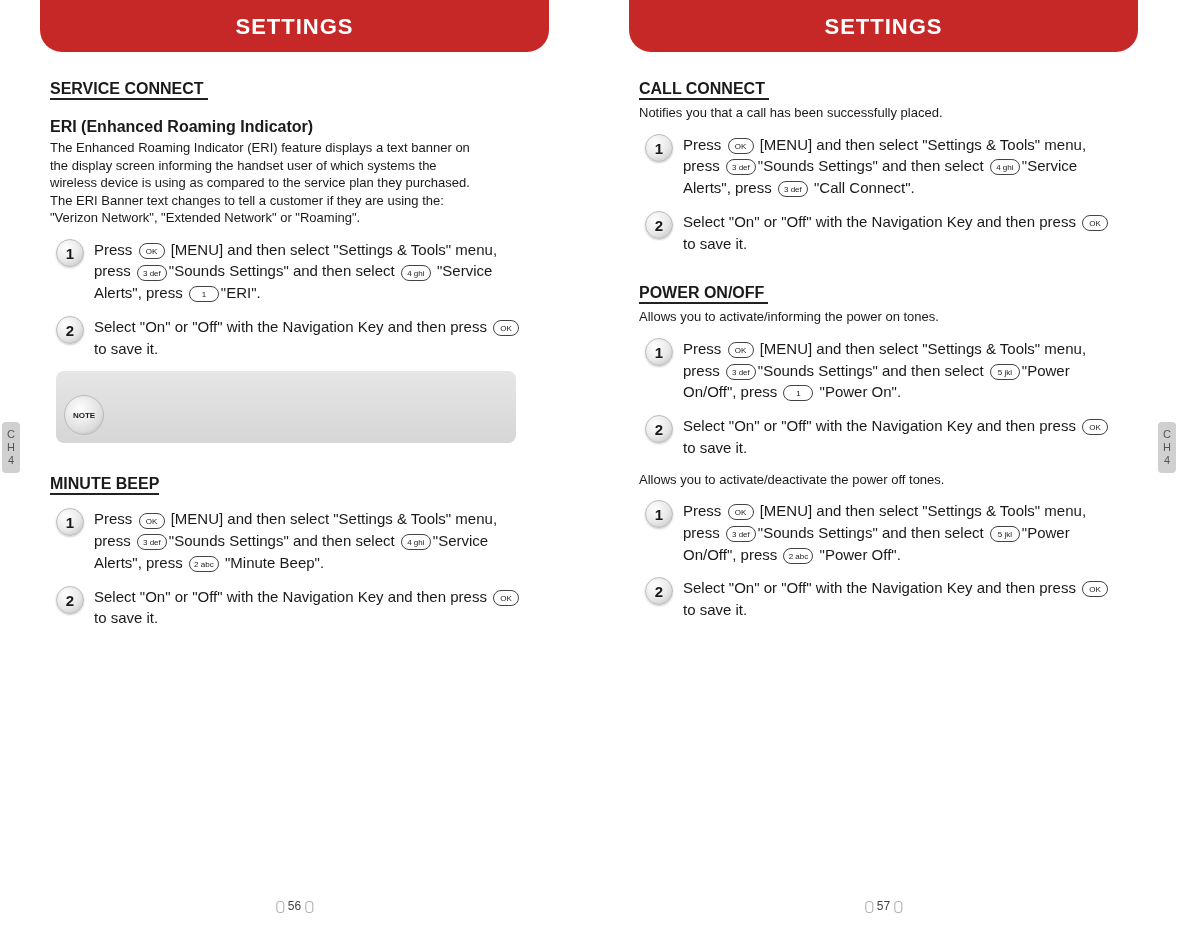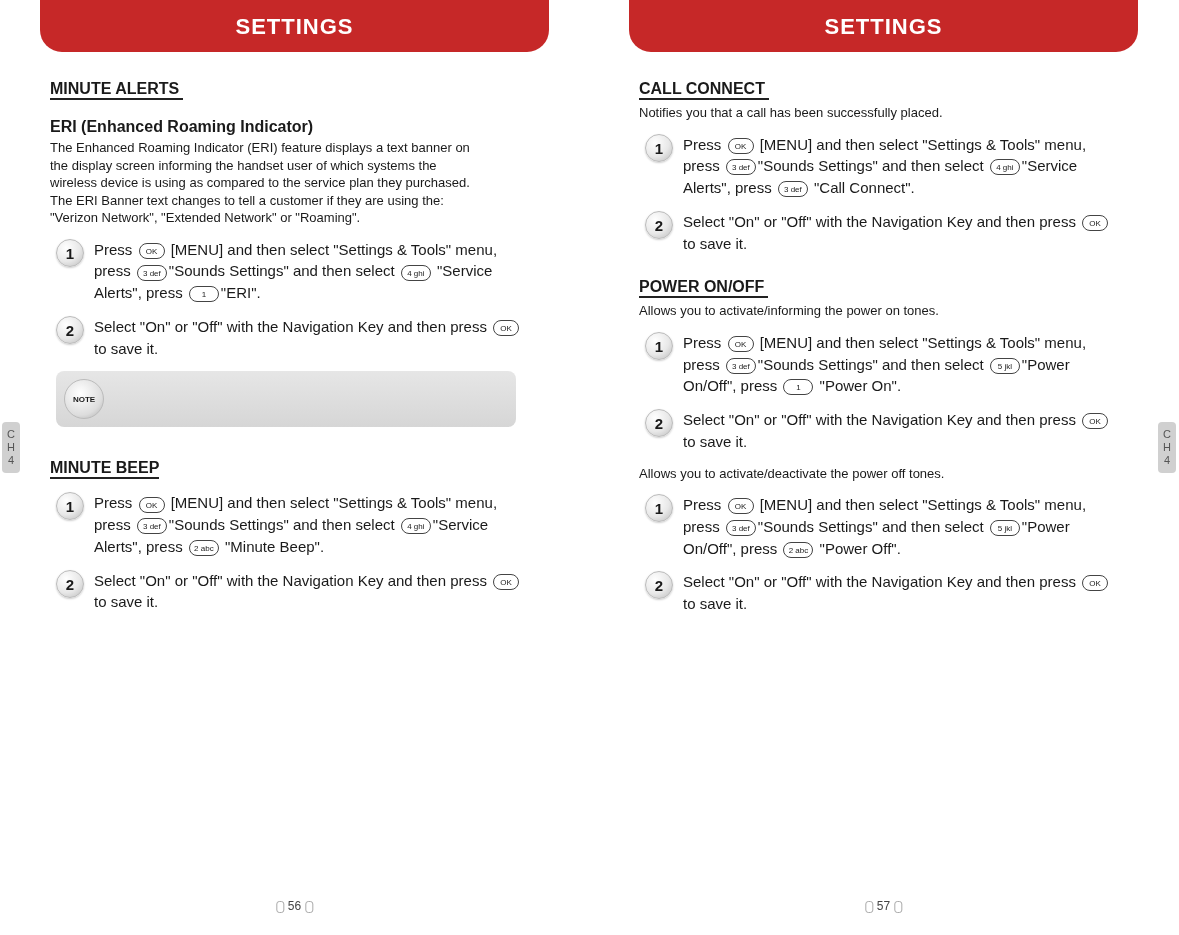--- a/index.html
+++ b/index.html
@@ -111,21 +111,21 @@
     text-align: center;
     line-height: 15px;
     vertical-align: middle;
     margin: 0 2px;
   }
   .note-box {
     display: flex;
     align-items: center;
     background: linear-gradient(#e6e6e6,#d6d6d6);
     border-radius: 8px;
-    padding: 8px 14px 8px 8px;
+    padding: 24px 14px 8px 8px;
     max-width: 460px;
     margin: 4px 0 18px 6px;
     gap: 36px;
   }
   .note-icon {
     width: 40px; height: 40px;
     border-radius: 50%;
     background: radial-gradient(circle at 40% 35%, #fff 0%, #ddd 65%, #aaa 100%);
     border: 1px solid #bbb;
     font-size: 8px;
@@ -159,21 +159,21 @@
   }
 </style>
 </head>
 <body>
 
 <div class="page">
   <div class="header-tab">SETTINGS</div>
   <div class="side-tab left">CH4</div>
   <div class="content">
 
-    <div class="section-title">MINUTE ALERTS</div>
+    <div class="section-title">SERVICE CONNECT</div>
 
     
     <div class="sub-title">ERI (Enhanced Roaming Indicator)</div>
     <div class="desc">The Enhanced Roaming Indicator (ERI) feature displays a text banner on the display screen informing the handset user of which systems the wireless device is using as compared to the service plan they purchased. The ERI Banner text changes to tell a customer if they are using the: "Verizon Network", "Extended Network" or "Roaming".</div>
 
     <div class="step">
       <div class="step-badge">1</div>
       <div class="step-text">
         <span>Press </span><span class="key-ok">OK</span><span> [MENU] and then select "Settings &amp; Tools" menu, press </span><span class="key">3 def</span><span>"Sounds Settings" and then select </span><span class="key">4 ghi</span><span> "Service Alerts", press </span><span class="key">1</span><span>"ERI".</span>
       </div>
@@ -228,21 +228,21 @@
     </div>
 
     <div class="step">
       <div class="step-badge">2</div>
       <div class="step-text">
         <span>Select "On" or "Off" with the Navigation Key and then press </span><span class="key-ok">OK</span><span> to save it.</span>
       </div>
     </div>
 
     
-    <div class="section-title" style="margin-top:12px;">POWER ON/OFF</div>
+    <div class="section-title" style="margin-top:18px;">POWER ON/OFF</div>
 
     <div class="desc">Allows you to activate/informing the power on tones.</div>
 
     <div class="step">
       <div class="step-badge">1</div>
       <div class="step-text">
         <span>Press </span><span class="key-ok">OK</span><span> [MENU] and then select "Settings &amp; Tools" menu, press </span><span class="key">3 def</span><span>"Sounds Settings" and then select </span><span class="key">5 jkl</span><span>"Power On/Off", press </span><span class="key">1</span><span> "Power On".</span>
       </div>
     </div>
 

